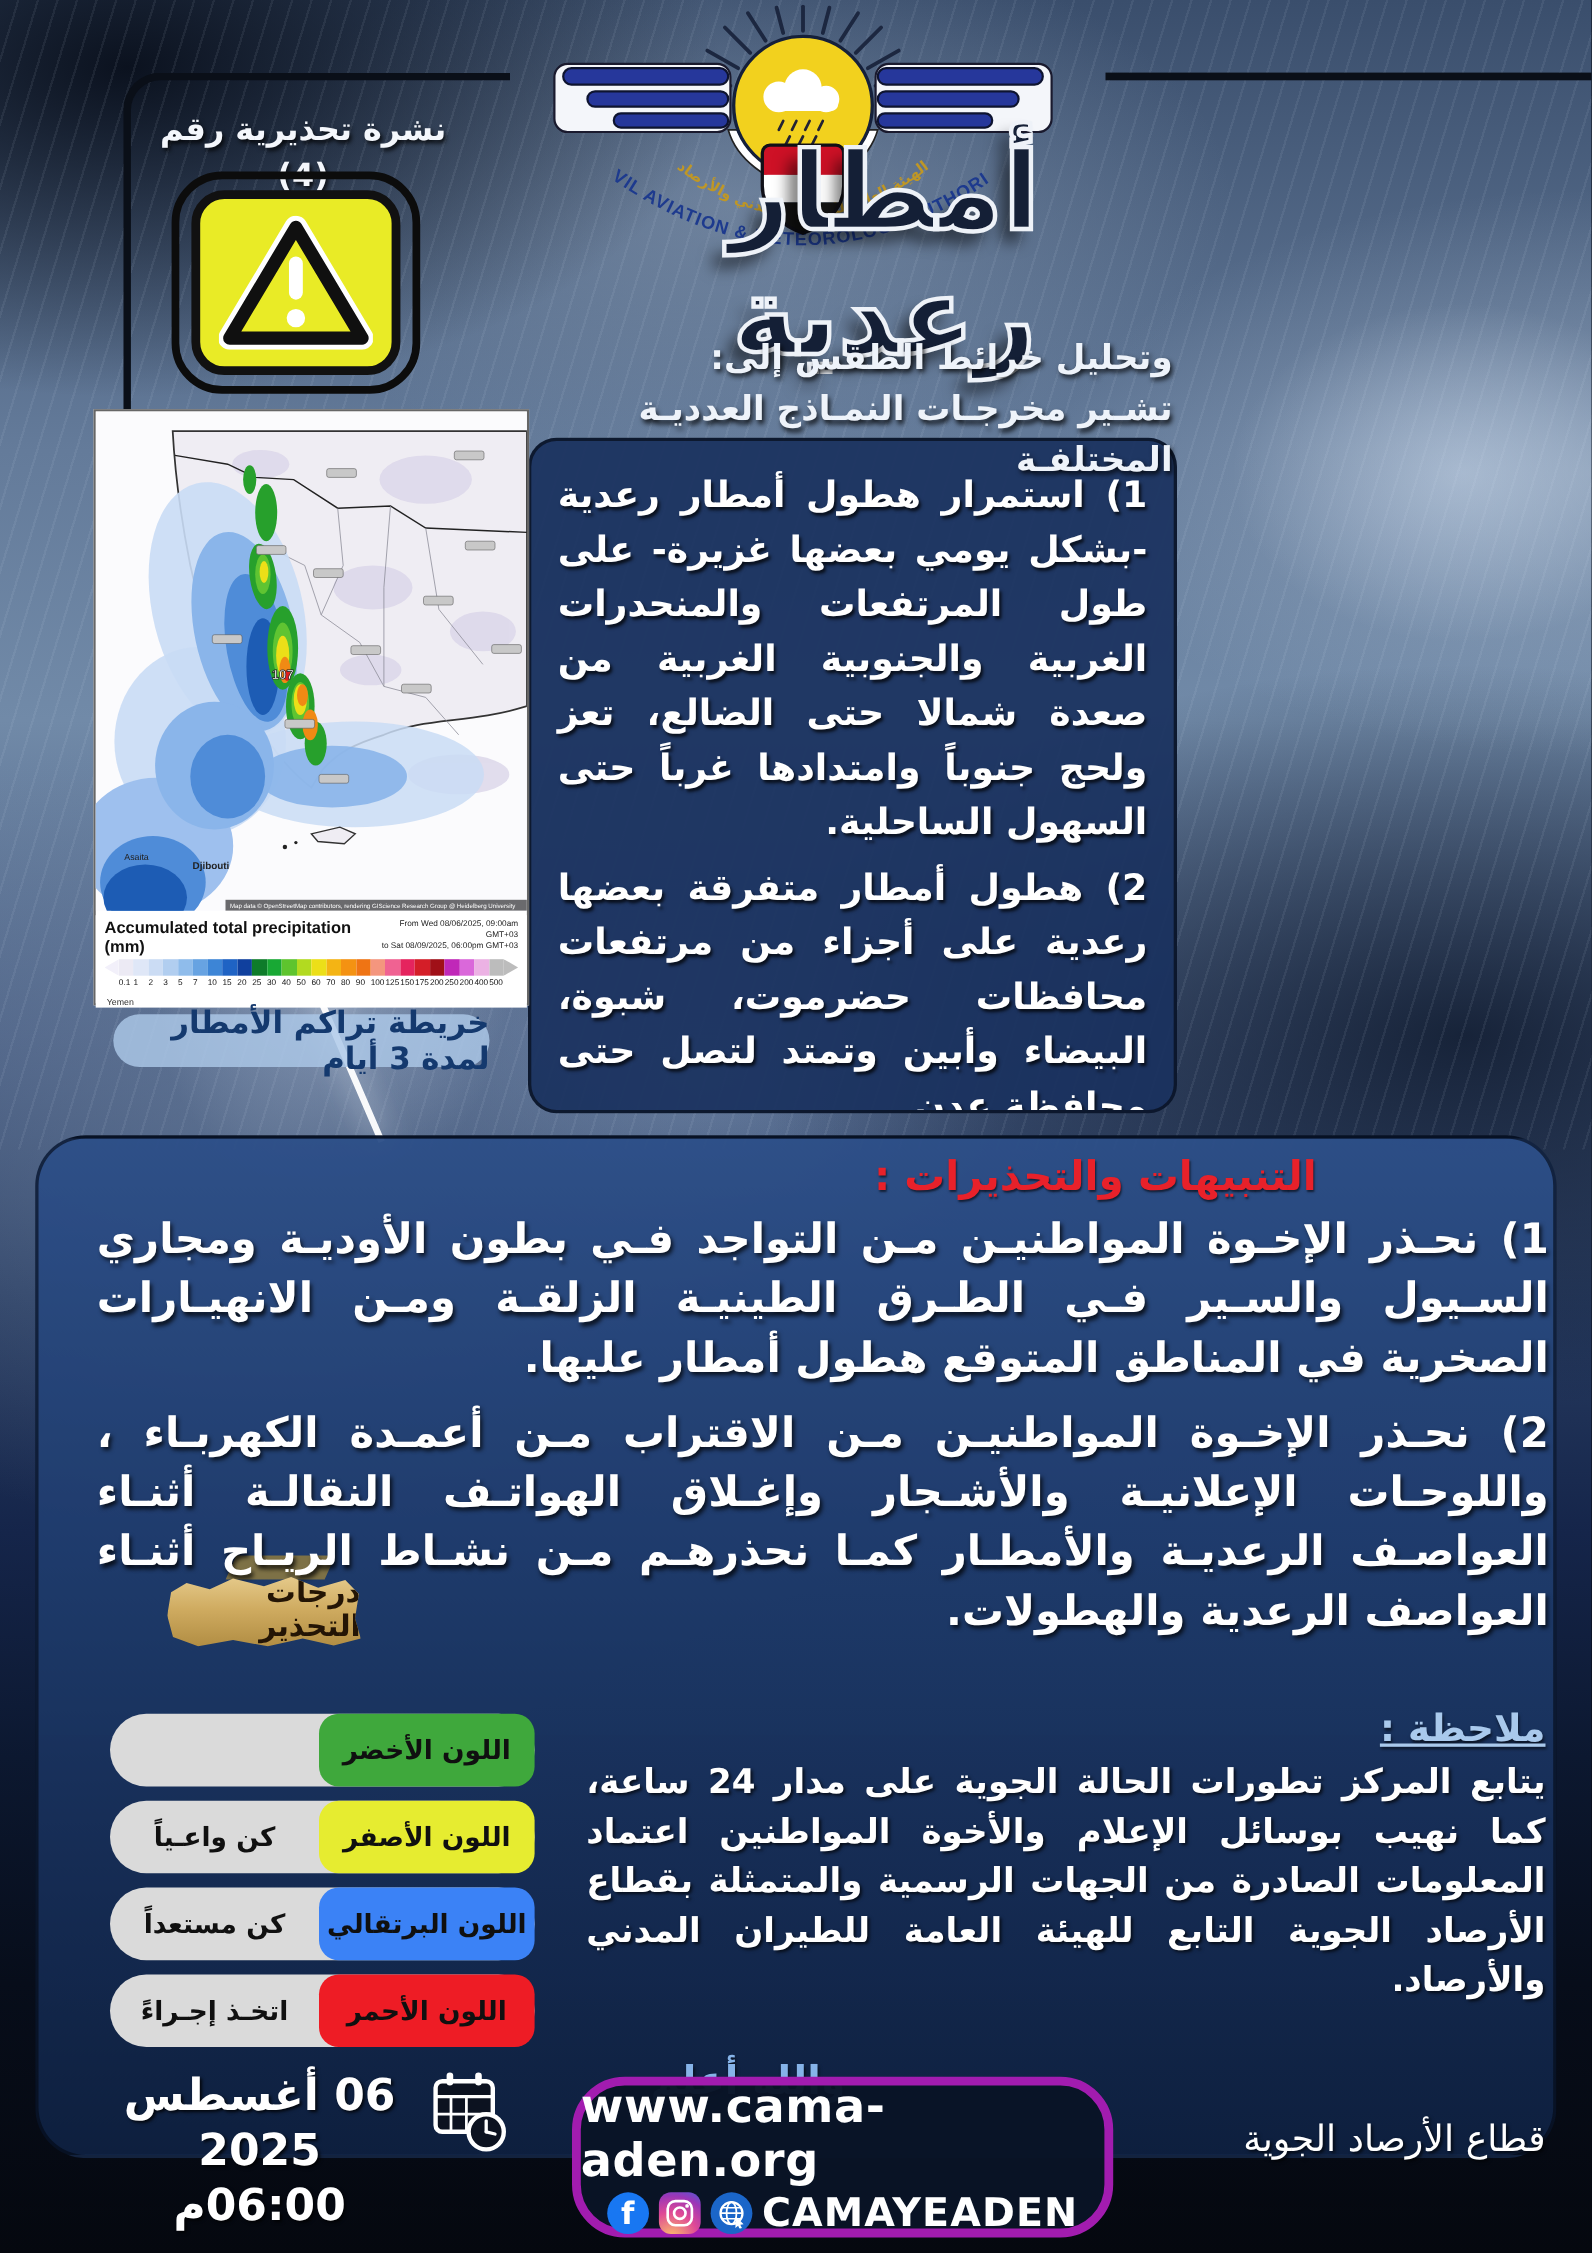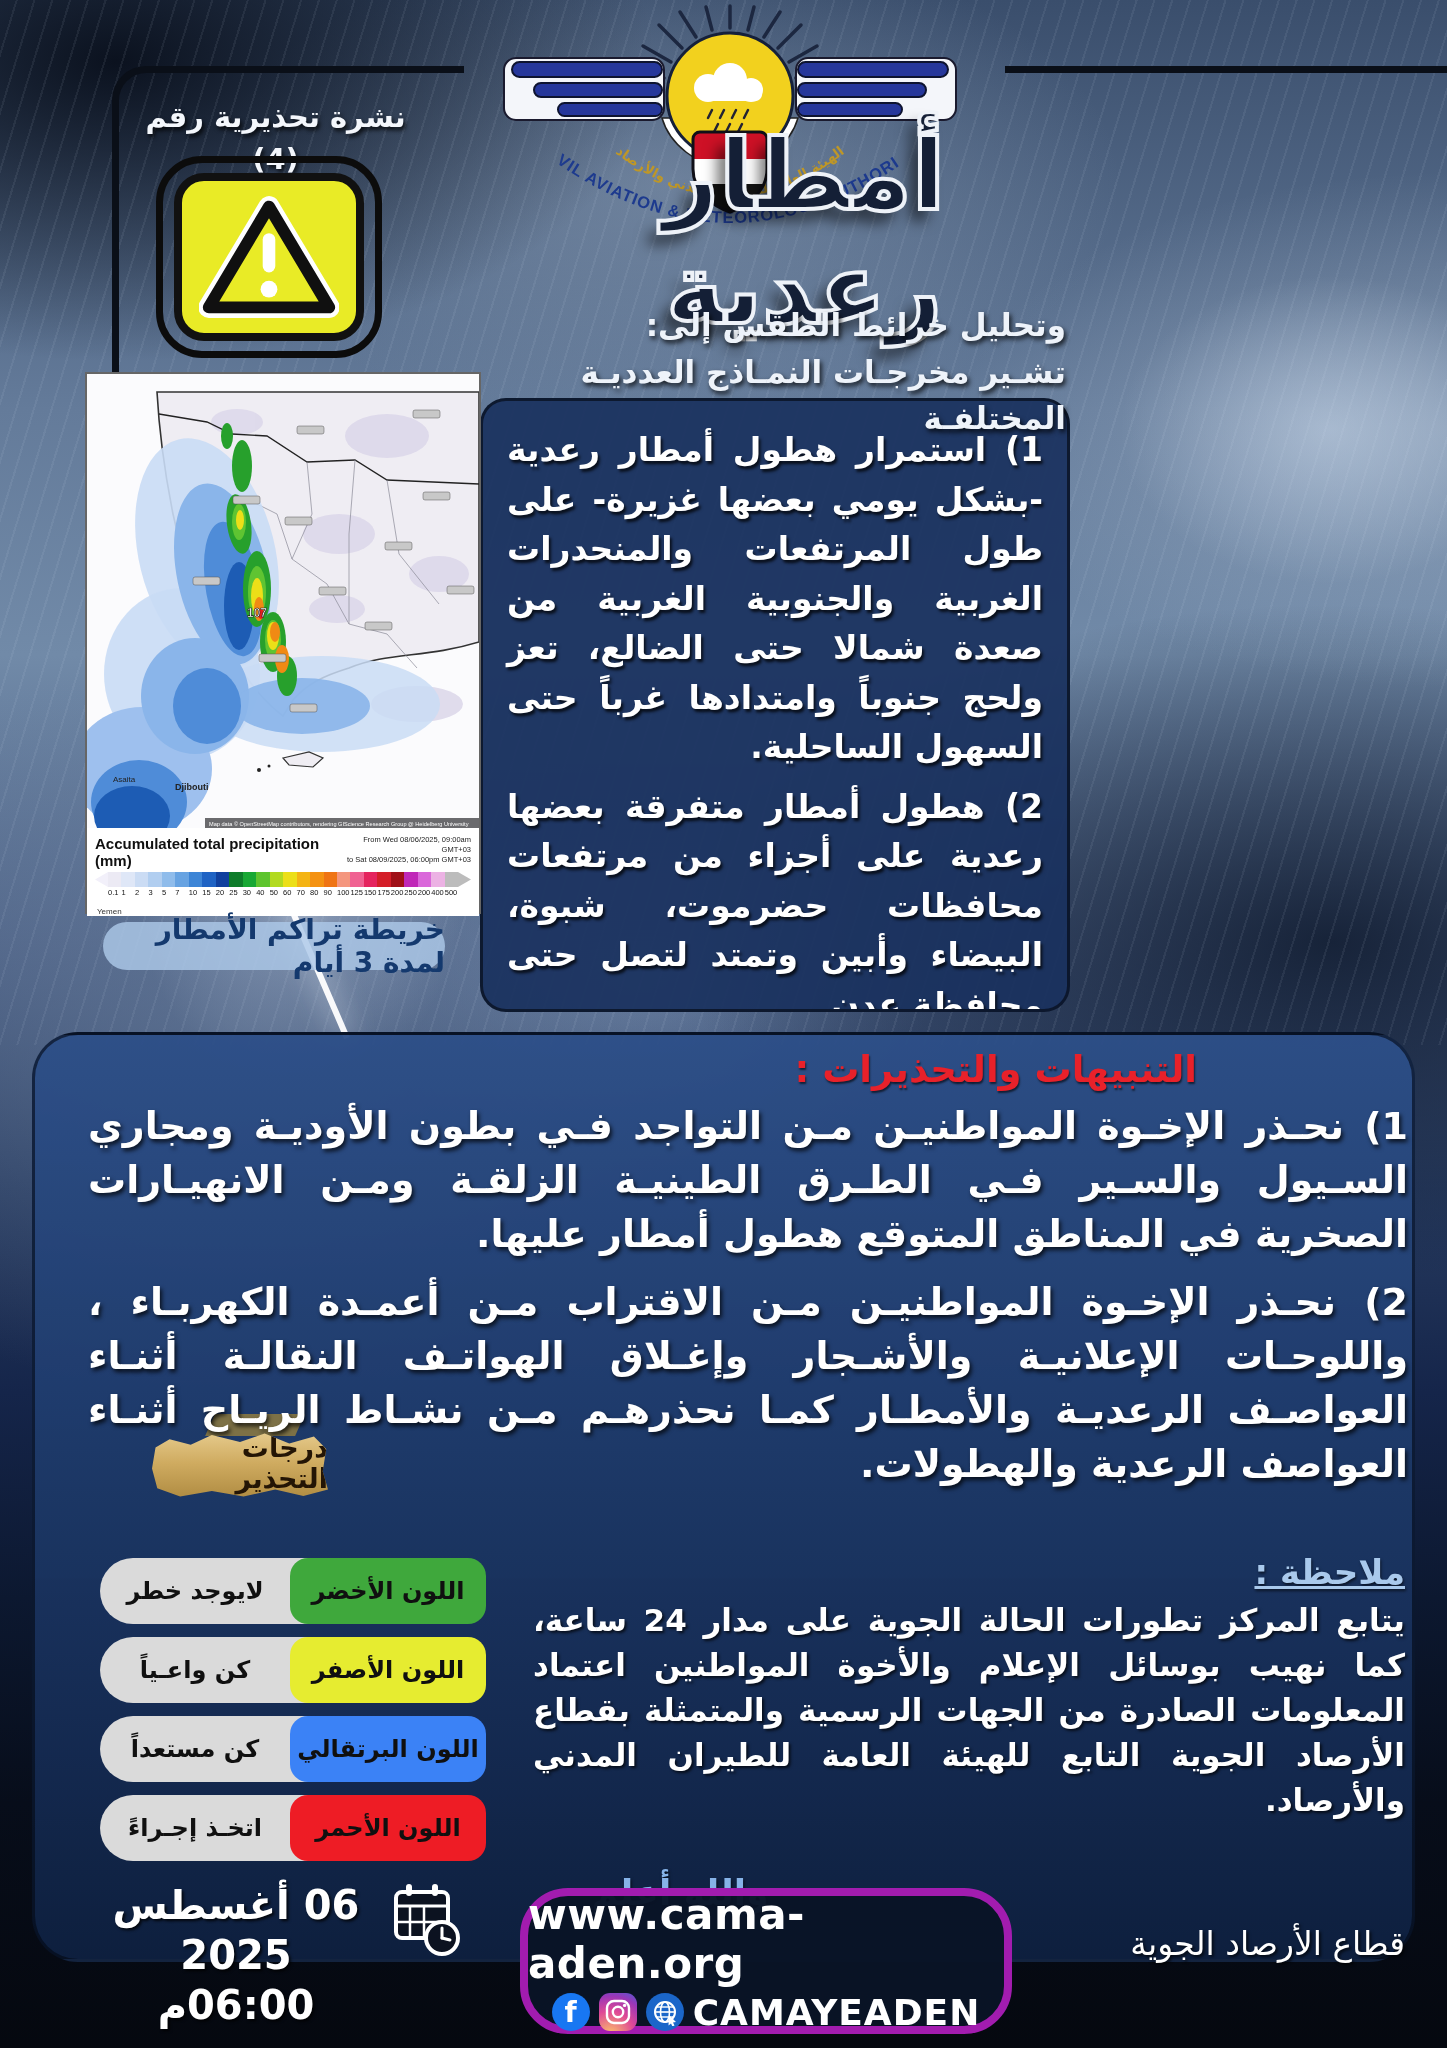--- a/index.html
+++ b/index.html
@@ -364,21 +364,20 @@
     <p>2) نحـذر الإخـوة المواطنيـن مـن الاقتراب مـن أعمـدة الكهربـاء ، واللوحـات الإعلانيـة والأشـجار وإغـلاق الهواتـف النقالـة أثنـاء العواصـف الرعديـة والأمطـار كمـا نحذرهـم مـن نشـاط الريـاح أثنـاء العواصف الرعدية والهطولات.</p>
   </div>
 
   <div class="badge-flap"></div>
   <div class="badge">درجات التحذير</div>
 
   <div class="levels">
     <div class="level-row">
       <div class="level-gray"></div>
       <div class="level-color" style="background: rgb(63, 168, 60);">اللون الأخضر</div>
-      <div class="level-advice">لايوجد خطر</div>
     </div>
     <div class="level-row">
       <div class="level-gray"></div>
       <div class="level-color" style="background: rgb(230, 236, 48);">اللون الأصفر</div>
       <div class="level-advice">كن واعـياً</div>
     </div>
     <div class="level-row">
       <div class="level-gray"></div>
       <div class="level-color" style="background: #3b82f6;">اللون البرتقالي</div>
       <div class="level-advice">كن مستعداً</div>

